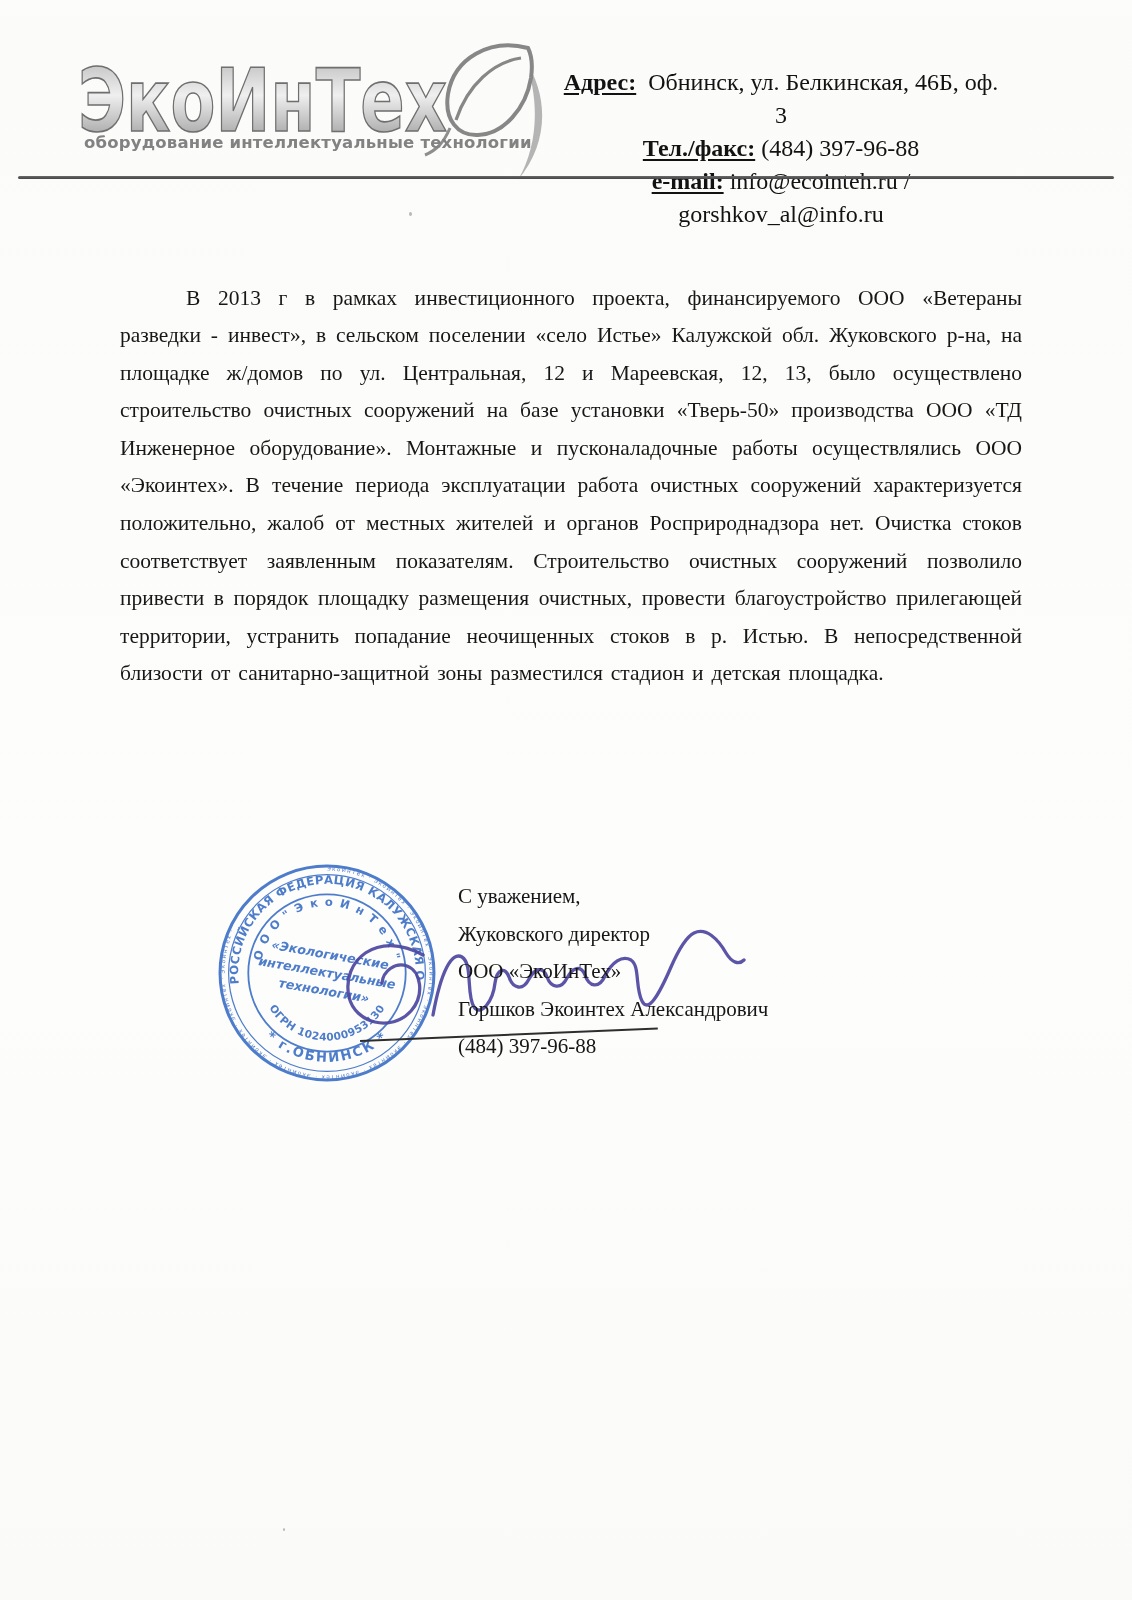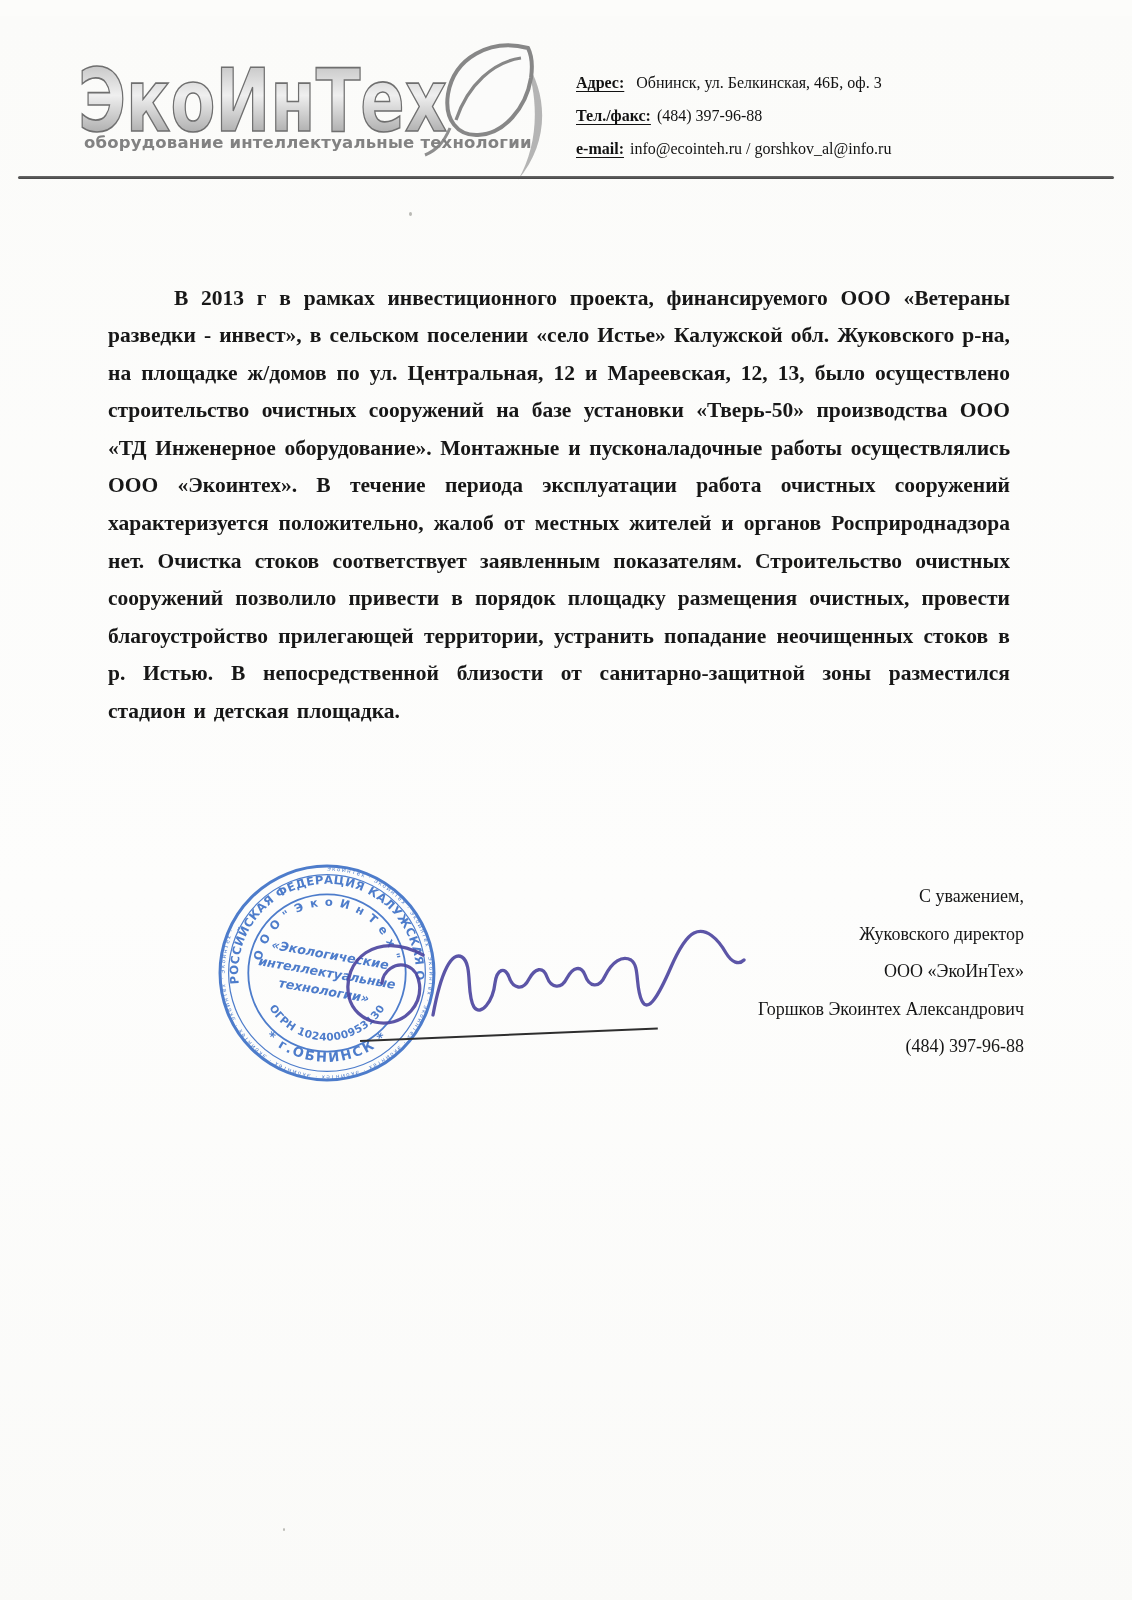--- a/index.html
+++ b/index.html
@@ -15,52 +15,52 @@
   }
   
   .logo-svg { position: absolute; left: 66px; top: 26px; width: 480px; height: 140px; }
   .logo-subtitle {
     position: absolute; left: 84px; top: 117px; width: 430px;
     font-family: "DejaVu Sans", sans-serif;
     font-weight: bold; font-size: 16.5px; letter-spacing: 0.2px;
     color: #828282; white-space: nowrap;
   }
   .contact {
-    position: absolute; left: 576px; top: 50px; width: 448px;
-    text-align: left; font-size: 16px; line-height: 33px; color: #121212;
+    position: absolute; left: 557px; top: 50px; width: 448px;
+    text-align: center; font-size: 24px; line-height: 33px; color: #121212;
   }
   .contact .lbl {
     font-weight: bold; text-decoration: underline;
     text-underline-offset: 3px; margin-right: 12px;
   }
   .contact .lbl.tight { margin-right: 6px; }
   .header-rule {
     position: absolute; left: 18px; top: 160px; width: 1096px; height: 3px;
     background: linear-gradient(180deg, #6a6a6a, #444); border-radius: 2px;
   }
   
   .body-par {
-    position: absolute; left: 108px; top: 242px; width: 902px;
+    position: absolute; left: 120px; top: 242px; width: 902px;
     font-size: 21.5px; line-height: 37.6px;
     text-align: justify; text-indent: 66px;
-    word-spacing: 2.5px; color: #171717; font-weight: bold;
+    word-spacing: 2.5px; color: #171717;
   }
   
   .stamp { position: absolute; left: 215px; top: 845px; width: 224px; height: 224px; z-index: 1; opacity: 0.9; }
   
   .sig-svg { position: absolute; left: 325px; top: 893px; width: 430px; height: 145px; z-index: 4; }
   .sig-line {
     position: absolute; left: 360px; top: 1024px; width: 298px; height: 0;
     border-bottom: 2.5px solid #2e2e2e;
     transform: rotate(-2.4deg); transform-origin: 0 0; z-index: 3;
   }
   
   .closing {
-    position: absolute; right: 108px; top: 862px; width: 560px;
-    text-align: right; font-size: 18px; line-height: 37.6px;
+    position: absolute; right: 114px; top: 862px; width: 560px;
+    font-size: 21px; line-height: 37.6px;
     color: #161616; z-index: 5;
   }
   
   .scan-edge-bottom {
     position: absolute; left: 0; top: 1594px; width: 1132px; height: 3px;
     background: linear-gradient(to right, #9d9d9d 0%, #bcbcbc 45%, #d9d9d6 75%, rgba(220,220,215,0) 100%);
     opacity: 0.85;
   }
   .speck { position: absolute; background: #b9b9b4; border-radius: 50%; }
 </style>

